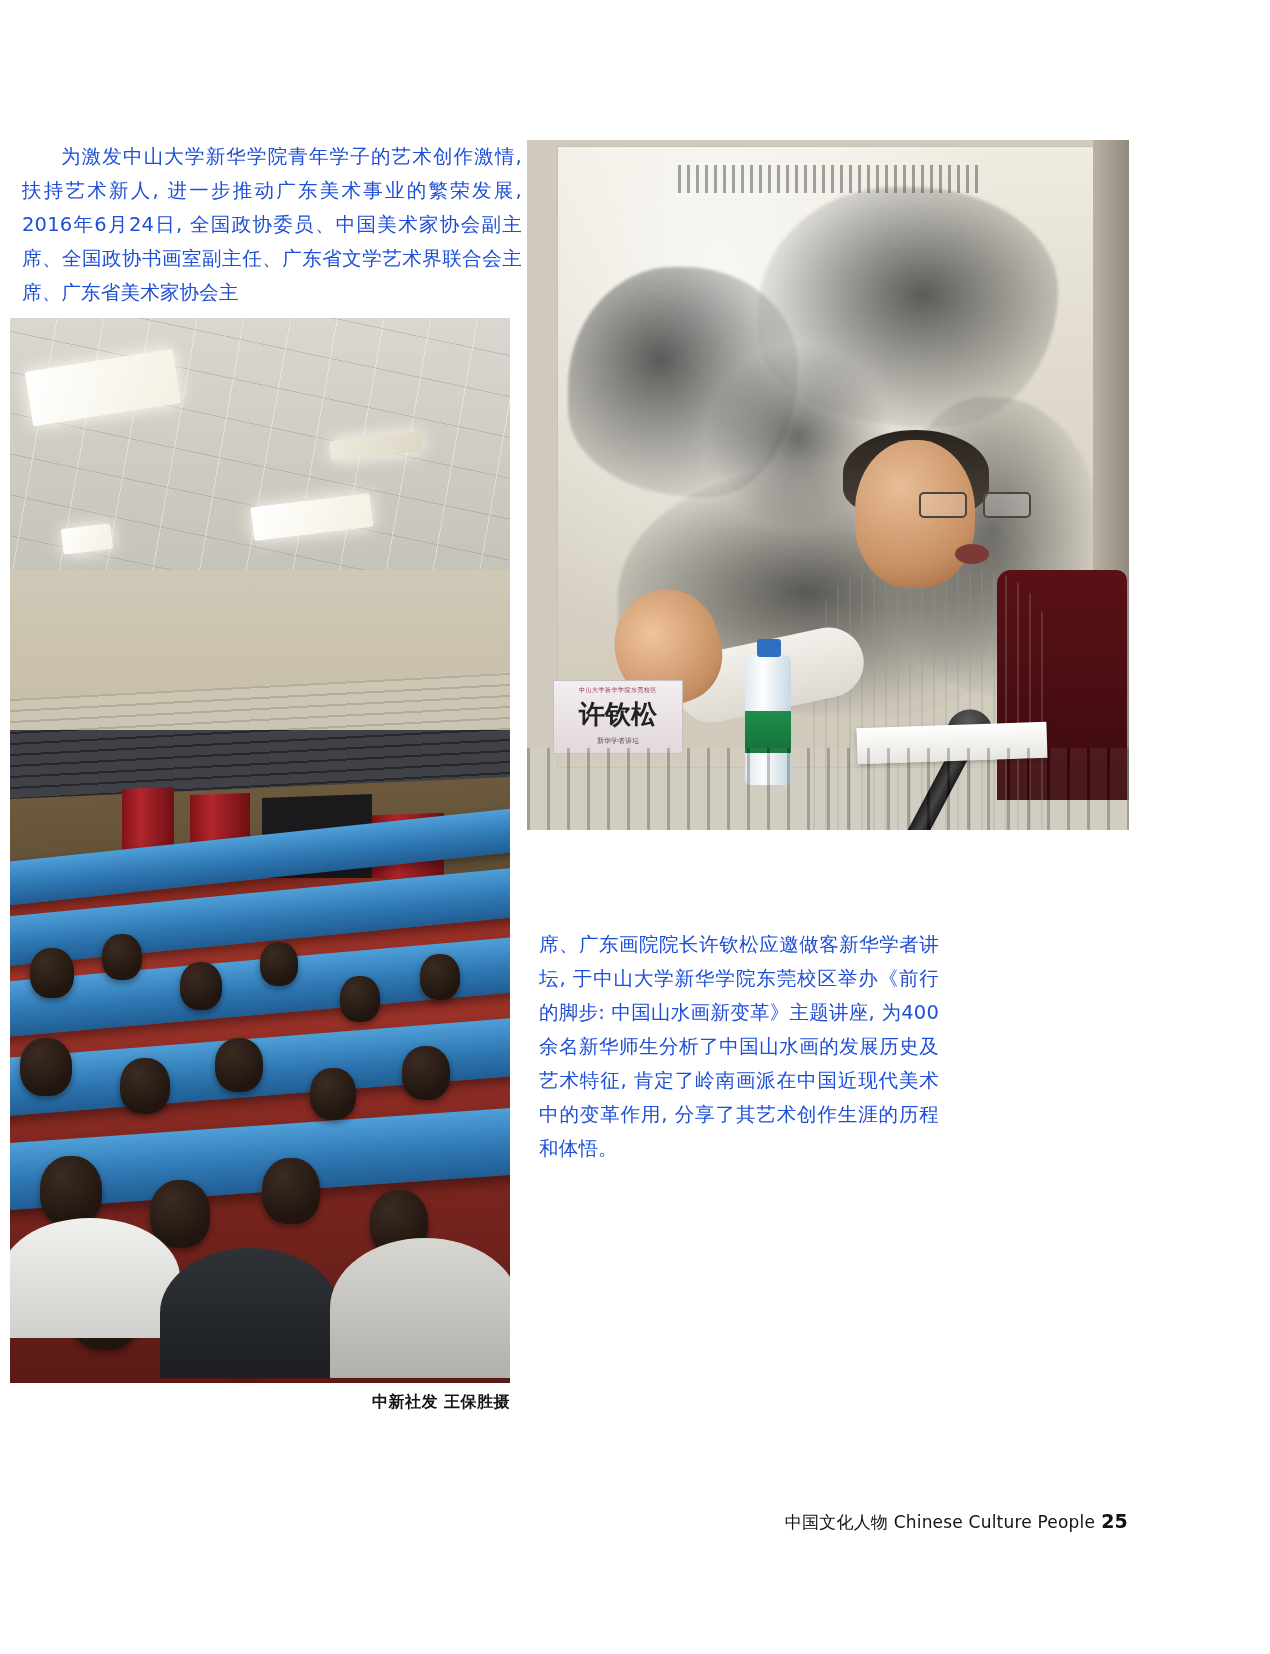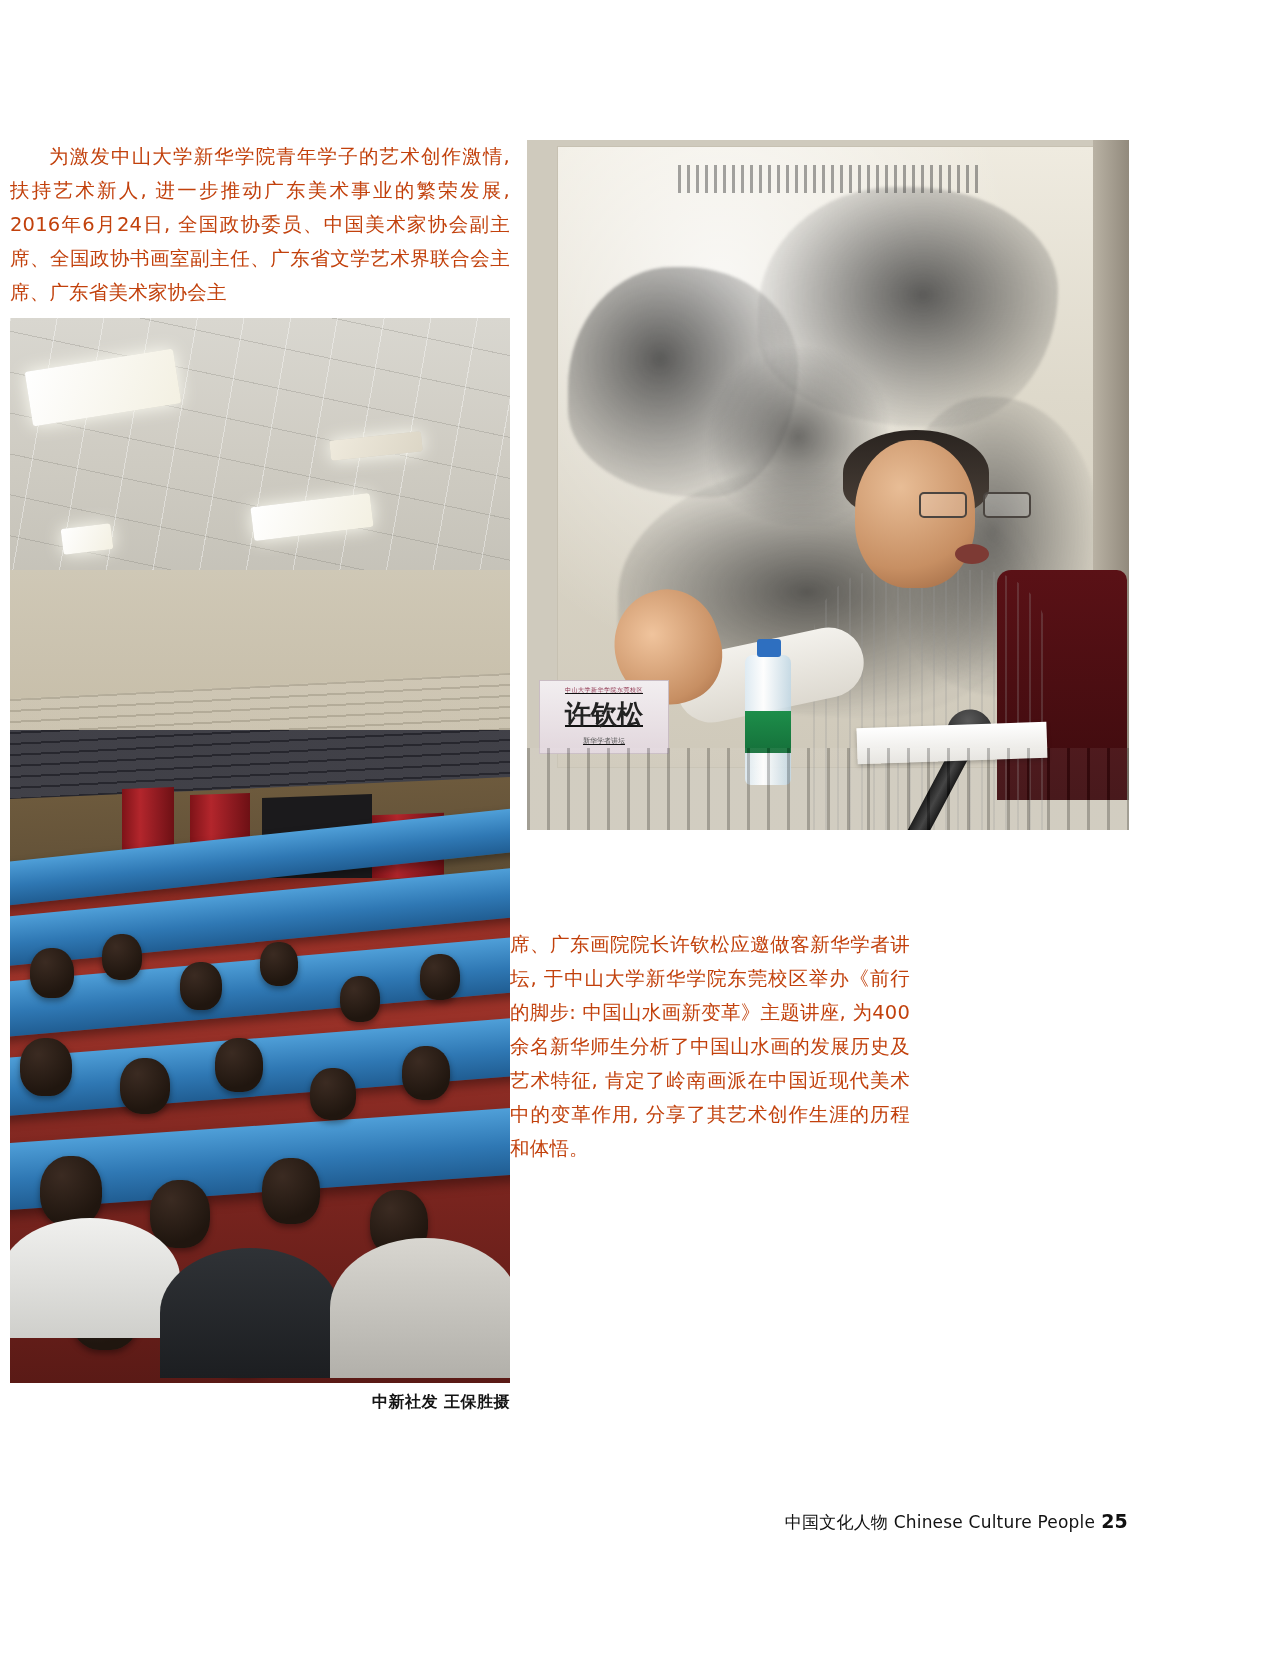--- a/index.html
+++ b/index.html
@@ -29,24 +29,25 @@
     position: absolute;
     left: 10px;
     top: 140px;
     width: 500px;
   }
 
   .body-text {
     font-family: "DejaVu Sans", "Liberation Sans", sans-serif;
     font-size: 19.5px;
     line-height: 34px;
-    color: #c2410c;
+    color: #1d4ed8;
     text-align: justify;
     text-justify: inter-ideograph;
     letter-spacing: 0.2px;
+    margin-left: 12px;
   }
   .body-text p {
     margin: 0;
     text-indent: 2em;
   }
 
   
   .photo-hall {
     position: absolute;
     left: 10px;
@@ -268,24 +269,23 @@
     background: radial-gradient(circle at 35% 30%, #5a5a5a, #111);
   }
   .table-red {
     position: absolute;
     left: 0; top: 608px; width: 602px; height: 86px;
     background: linear-gradient(180deg,#9c1f22 0%, #8d1a1d 35%, #6f1316 100%);
     background-image: repeating-linear-gradient(90deg, rgba(0,0,0,0.22) 0 3px, rgba(255,255,255,0.06) 3px 20px);
   }
   .nameplate {
     position: absolute;
-    left: 12px; top: 540px; width: 128px; height: 72px;
+    left: 26px; top: 540px; width: 128px; height: 72px;
     background: linear-gradient(180deg,#f2eef0,#e2d7dd);
     border: 1px solid #c9bcc3;
-    text-decoration: underline;
   }
   .nameplate .np-top {
     font-size: 6px; text-align: center; color: #8d2f4a; margin-top: 5px; letter-spacing: 0.5px;
   }
   .nameplate .np-name {
     font-size: 26px; font-weight: bold; color: #222; text-align: center;
     font-family: "DejaVu Sans", sans-serif; margin-top: 2px;
   }
   .nameplate .np-sub {
     font-size: 7px; text-align: center; color: #555; margin-top: 4px;
@@ -320,21 +320,21 @@
     font-family: "DejaVu Sans", "Liberation Sans", sans-serif;
     font-size: 14.5px;
     line-height: 25px;
     color: #1a1a1a;
     text-align: justify;
     text-justify: inter-ideograph;
   }
 
   .right-body {
     position: absolute;
-    left: 510px;
+    left: 527px;
     top: 928px;
     width: 400px;
   }
   .right-body p {
     margin: 0;
     text-indent: 2em;
   }
   .right-body p.no-indent {
     text-indent: 0;
   }

